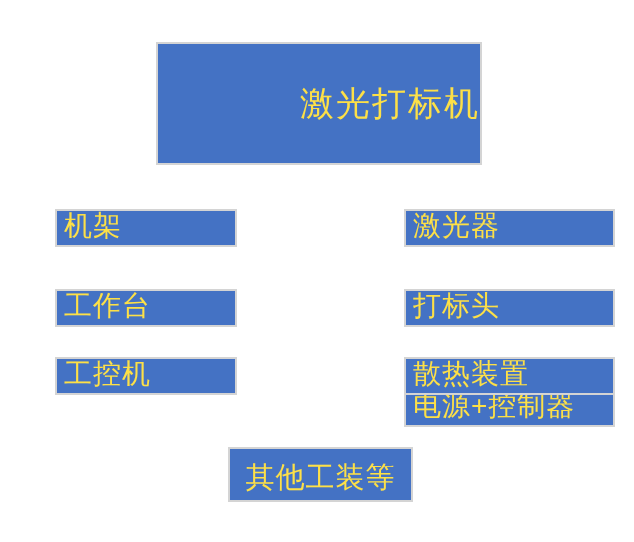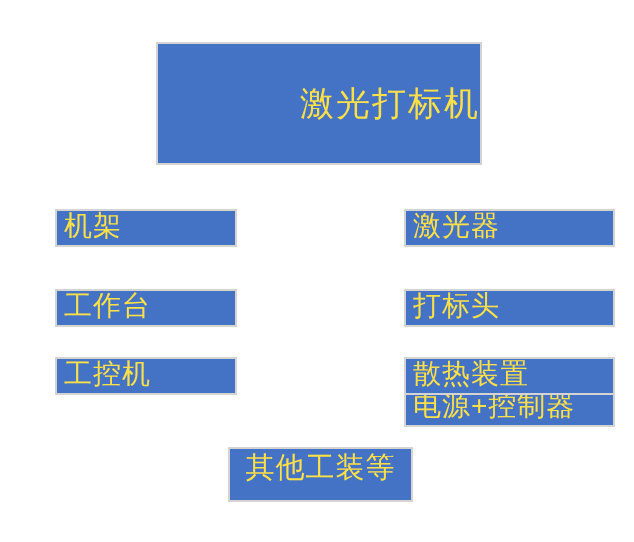--- a/index.html
+++ b/index.html
@@ -56,21 +56,21 @@
   .row-3 { top: 389px; }
   .footer-box {
     left: 228px;
     top: 447px;
     width: 185px;
     height: 55px;
     justify-content: center;
     text-align: center;
     font-size: 29px;
     letter-spacing: 1px;
-    padding: 12px;
+    padding: 2px;
   }
 </style>
 </head>
 <body>
 
 <div class="canvas">
 
   <div class="box title-box">
     <div>激光打标机</div>
   </div>

